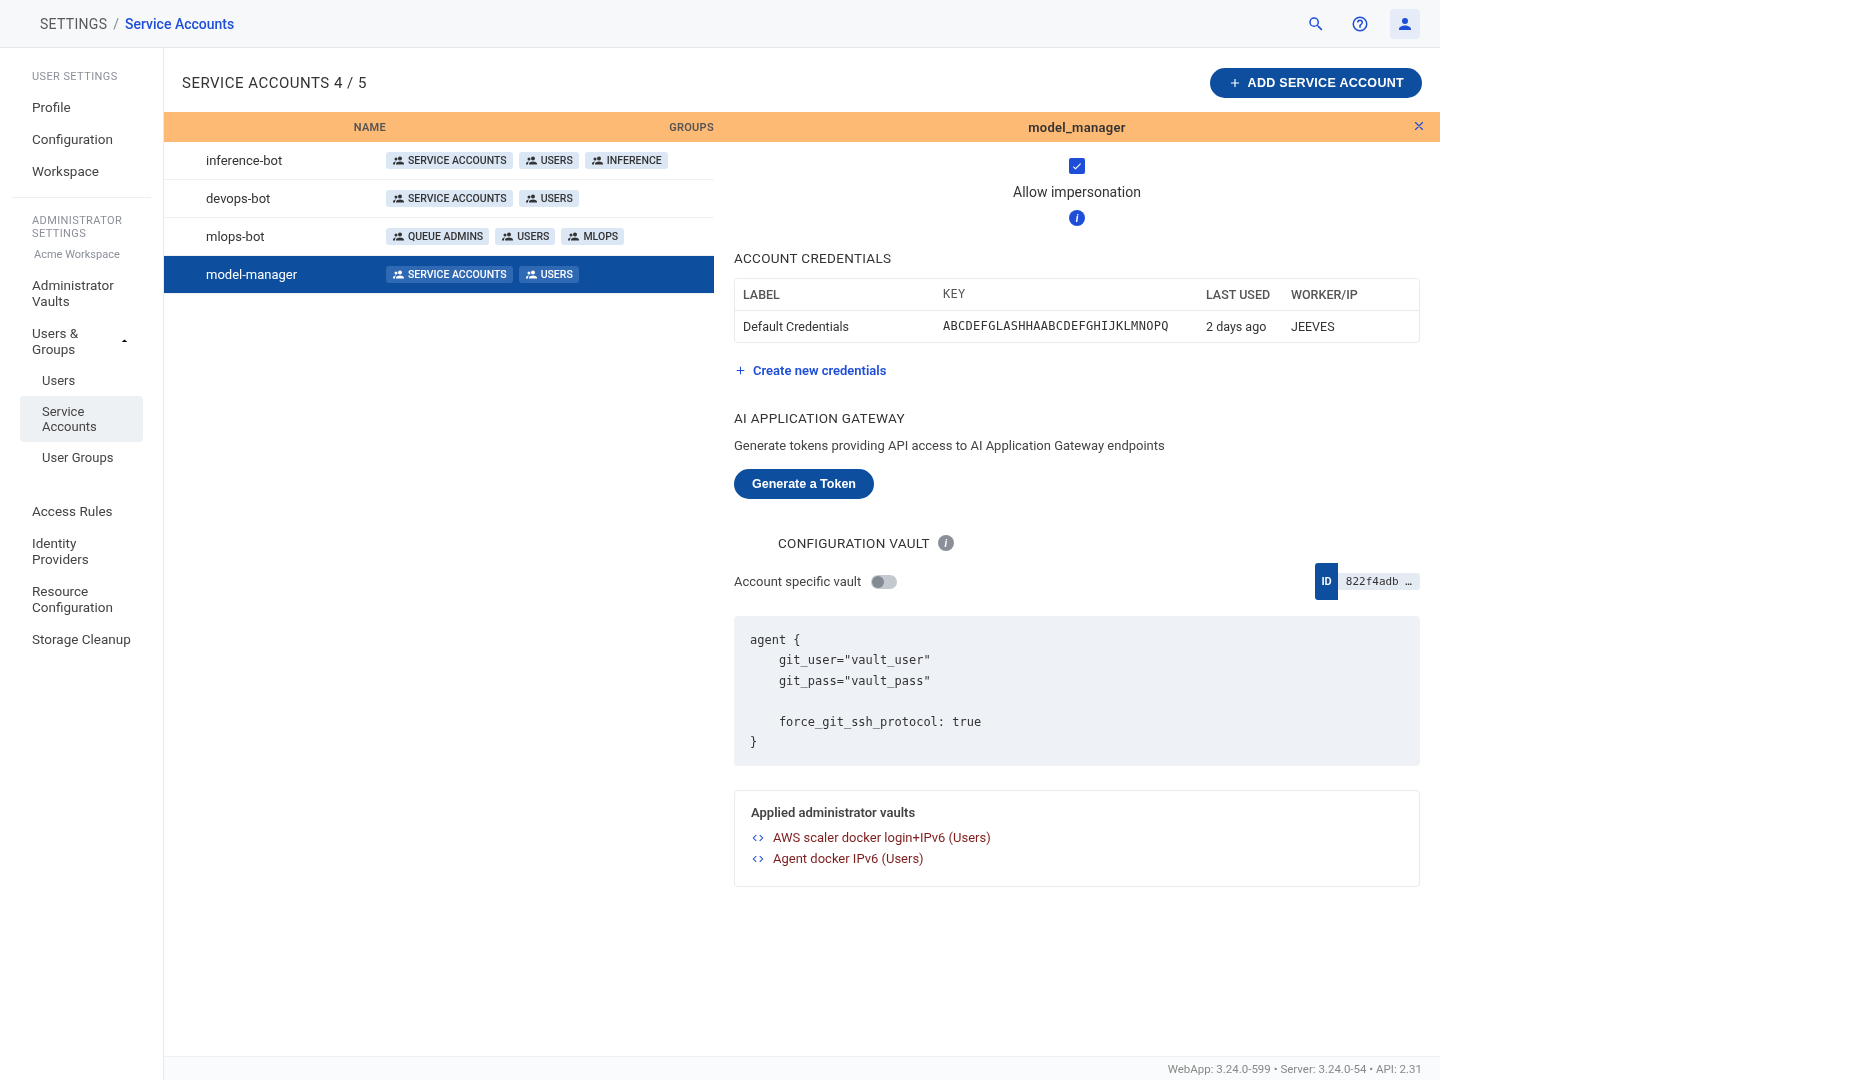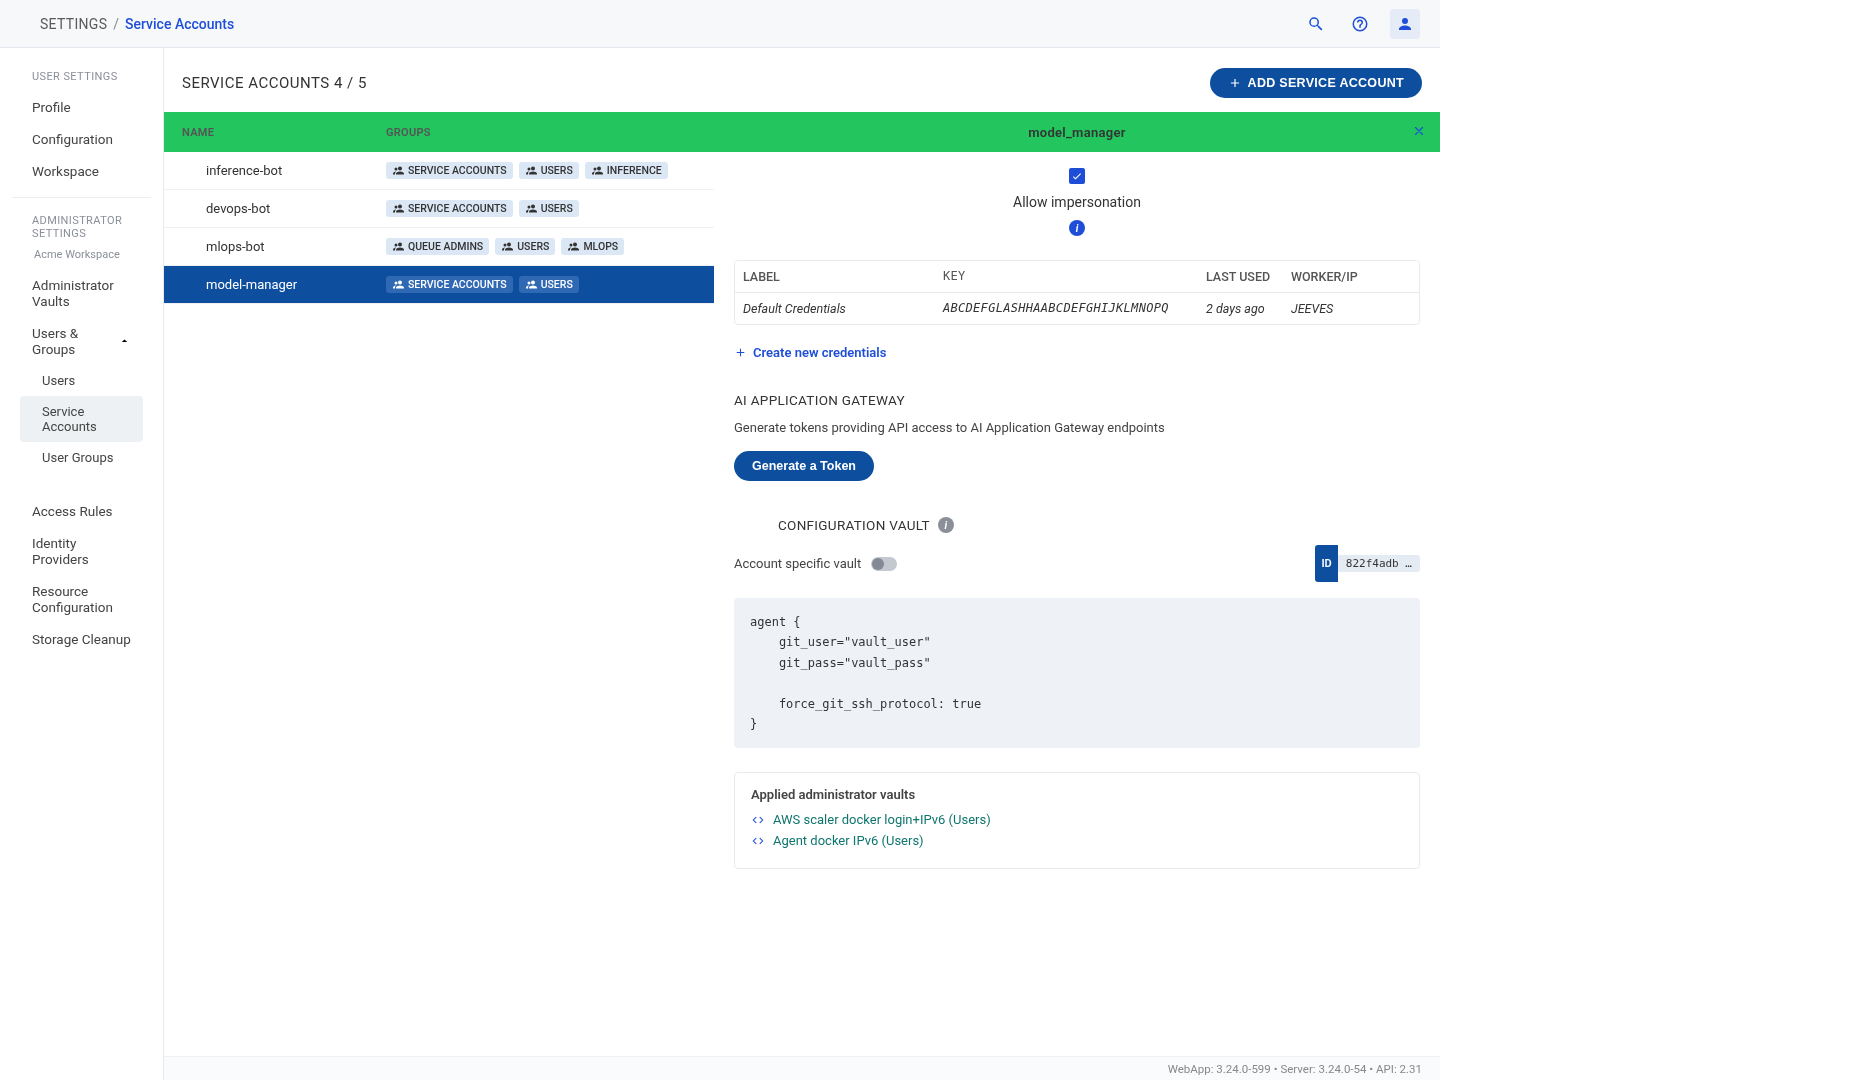--- a/index.html
+++ b/index.html
@@ -32,21 +32,21 @@
 .main { flex:1; display:flex; flex-direction:column; min-width:0;}
 .main-header { display:flex; align-items:center; justify-content:space-between; padding:20px 18px 14px 18px;}
 .main-title { font-size:15px; letter-spacing:0.5px; color:#333;}
 .add-btn { background:#0d4f9e; color:#fff; border:none; border-radius:18px; padding:8px 18px; font-size:12.5px; font-weight:600; letter-spacing:0.3px; display:flex; align-items:center; gap:6px; cursor:pointer;}
 .add-btn svg { width:14px; height:14px; fill:#fff;}
 
 .content-row { flex:1; display:flex; min-height:0; }
 .table-pane { width:550px; display:flex; flex-direction:column;}
 .detail-pane { flex:1; display:flex; flex-direction:column; min-width:0;}
 
-.table-header-row { display:flex; background:#22c55e; height:40px; align-items:center; font-size:11px; font-weight:600; color:#555; letter-spacing:0.3px;}
+.table-header-row { display:flex; background:#fdba74; height:30px; align-items:center; font-size:11px; font-weight:600; color:#555; letter-spacing:0.3px;text-align:right;}
 .table-header-row .col-name { width:222px; padding-left:18px;}
 .table-header-row .col-groups { flex:1; padding-left:0;}
 .detail-header { flex:1; display:flex; align-items:center; justify-content:center; position:relative; font-size:13px; color:#333;}
 .detail-header .close { position:absolute; right:14px; color:#1e4ed8; cursor:pointer;}
 
 .table-body { flex:1; overflow-y:auto;}
 .trow { display:flex; align-items:center; height:38px; border-bottom:1px solid #eef0f3; cursor:pointer;}
 .trow.selected { background:#0d4f9e; color:#fff;}
 .trow .col-name { width:222px; padding-left:42px; font-size:13px;}
 .trow .col-groups { flex:1; display:flex; gap:6px; flex-wrap:wrap; padding-right:8px;}
@@ -60,21 +60,21 @@
 .detail-row1 { display:flex; align-items:center; gap:10px; margin-bottom:24px;flex-direction:column;}
 .checkbox { width:16px; height:16px; background:#1e4ed8; border-radius:2px; display:flex; align-items:center; justify-content:center;}
 .checkbox svg { width:12px; height:12px; fill:#fff;}
 .info-icon { width:16px; height:16px; border-radius:50%; background:#1e4ed8; color:#fff; display:flex; align-items:center; justify-content:center; font-size:10px; font-weight:bold; font-style:italic;}
 .section-title { font-size:13.5px; letter-spacing:0.3px; color:#333; margin:8px 0 12px; font-weight:400;}
 
 .cred-table { border:1px solid #e8eaed; border-radius:4px; overflow:hidden; margin-bottom:12px;}
 .cred-head, .cred-row { display:flex; padding:8px 8px; font-size:12.5px;}
 .cred-head { background:#fff; border-bottom:1px solid #e8eaed; color:#555; font-weight:500;}
 .cred-row { border-bottom:1px solid #e8eaed;}
-.cred-row:last-child{border-bottom:none;font-style:italic;}
+.cred-row:last-child{border-bottom:none;}
 .c-label { flex:0 0 200px;}
 .c-key { flex:1; font-family:monospace; font-size:12px; letter-spacing:0.3px;}
 .c-used { flex:0 0 85px;}
 .c-worker { flex:0 0 120px;}
 
 .link-btn { color:#1e4ed8; font-size:13px; font-weight:600; display:inline-flex; align-items:center; gap:6px; cursor:pointer; margin:8px 0 24px;}
 .link-btn svg{width:13px;height:13px;fill:#1e4ed8;}
 
 .gateway-desc { font-size:13px; color:#444; margin-bottom:16px;}
 .gen-btn { background:#0d4f9e; color:#fff; border:none; border-radius:18px; padding:8px 18px; font-size:12.5px; font-weight:600; cursor:pointer; margin-bottom:28px;}
@@ -84,21 +84,21 @@
 .toggle { width:26px; height:14px; background:#c4c8cf; border-radius:8px; position:relative; cursor:pointer;}
 .toggle::after{content:'';position:absolute;width:12px;height:12px;background:#838a94;border-radius:50%;top:1px;left:1px;}
 .id-badge { display:flex; align-items:center; gap:0; font-size:11px;}
 .id-badge .id-label{background:#0d4f9e;color:#fff;padding:12px 6px;border-radius:3px 0 0 3px;font-weight:600;}
 .id-badge .id-val{background:#e5ebf3;color:#333;padding:2px 8px;border-radius:0 3px 3px 0;font-family:monospace;}
 
 .code-block{background:#eef2f7;border-radius:4px;padding:14px 16px;font-family:Consolas,Menlo,monospace;font-size:12px;color:#333;white-space:pre;line-height:1.7;margin-bottom:24px;overflow-x:auto;}
 
 .applied-vaults{border:1px solid #e8eaed;border-radius:4px;padding:14px 16px;}
 .applied-vaults .av-title{font-size:13px;font-weight:600;color:#444;margin-bottom:10px;}
-.av-item{display:flex;align-items:center;gap:8px;color:#0f766e;font-size:13px;margin:6px 0;cursor:pointer;}
+.av-item{display:flex;align-items:center;gap:8px;color:#7f1d1d;font-size:13px;margin:6px 0;cursor:pointer;}
 .av-item svg{width:14px;height:14px;fill:none;stroke:#1e4ed8;stroke-width:1.8;}
 
 
 .footer{height:24px;display:flex;align-items:center;justify-content:flex-end;padding:0 18px;font-size:11.5px;color:#888;border-top:1px solid #eef0f3;background:#fafbfc;}
 
 </style>
 </head>
 <body>
 
 <div class="app">
@@ -271,20 +271,21 @@
             <div class="detail-row1">
               <div class="checkbox">
                 <svg viewBox="0 0 24 24">
                     <path d="M9 16.2l-3.5-3.5L4 14.2 9 19.2 20 8.2l-1.5-1.5z"></path>
                   </svg>
               </div>
               <span>Allow impersonation</span>
               <div class="info-icon">i</div>
             </div>
 
+            <div class="section-title">ACCOUNT CREDENTIALS</div>
             <div class="cred-table">
               <div class="cred-head">
                 <div class="c-label">LABEL</div>
                 <div class="c-key">KEY</div>
                 <div class="c-used">LAST USED</div>
                 <div class="c-worker">WORKER/IP</div>
               </div>
               <div id="cred-rows">
                   <div class="cred-row">
                     <div class="c-label">Default Credentials</div>

